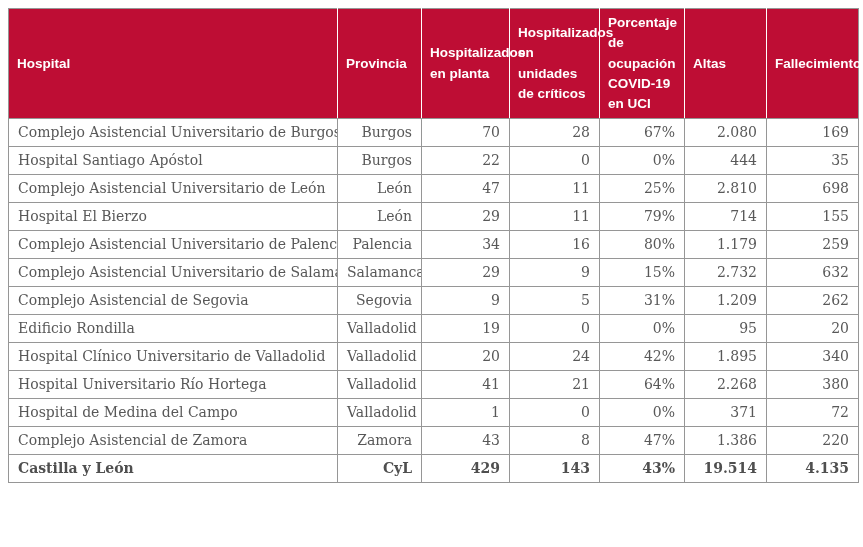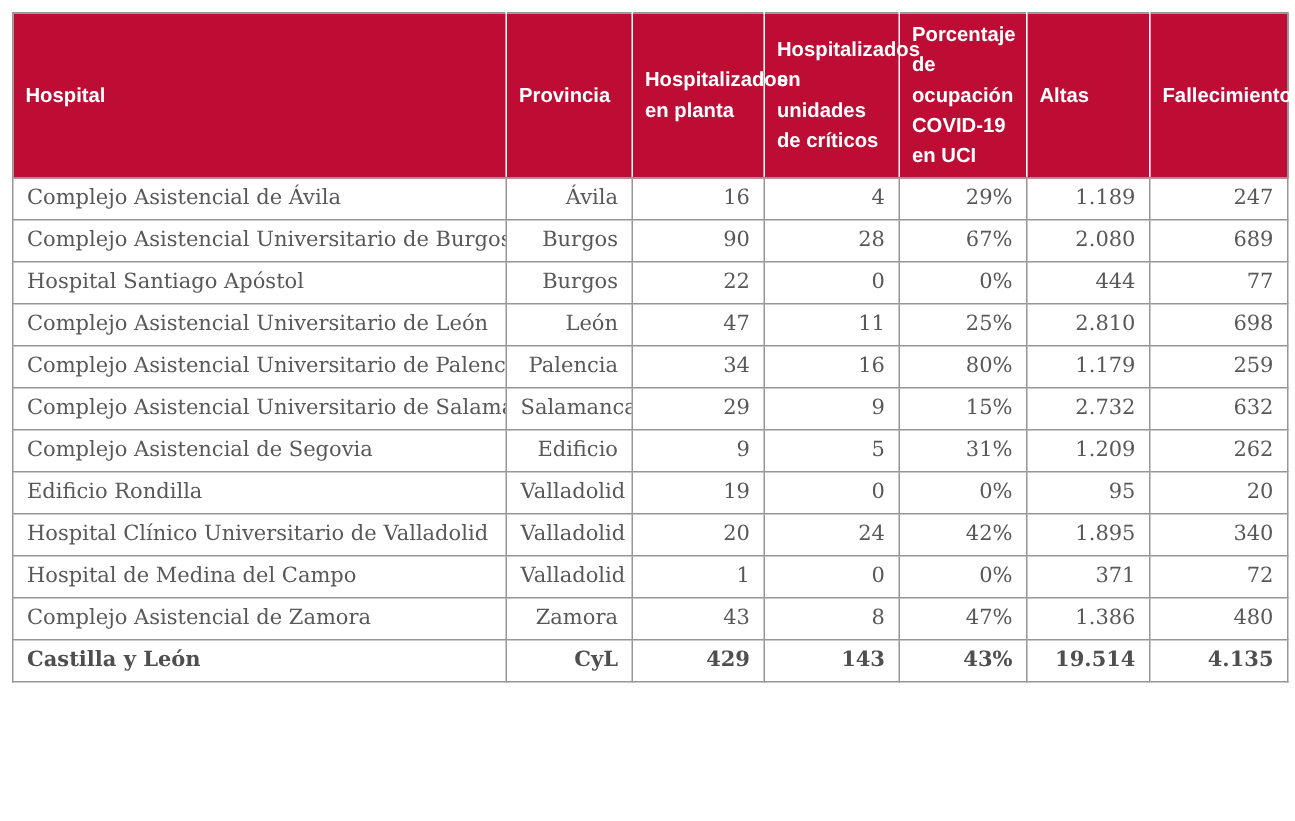--- a/index.html
+++ b/index.html
@@ -68,54 +68,54 @@
           <th>Provincia</th>
           <th>Hospitalizados en planta</th>
           <th>Hospitalizados en unidades de críticos</th>
           <th>Porcentaje de ocupación COVID-19 en UCI</th>
           <th>Altas</th>
           <th>Fallecimientos</th>
         </tr>
     </thead>
     <tbody id="table-body">
         <tr>
-          <td>Complejo Asistencial de Ávila</td>
-          <td class="num">Ávila</td>
-          <td class="num">16</td>
-          <td class="num">4</td>
-          <td class="num">29%</td>
-          <td class="num">1.189</td>
-          <td class="num">247</td>
-        </tr>
-        <tr>
           <td>Complejo Asistencial Universitario de Burgos</td>
           <td class="num">Burgos</td>
-          <td class="num">90</td>
+          <td class="num">70</td>
           <td class="num">28</td>
           <td class="num">67%</td>
           <td class="num">2.080</td>
-          <td class="num">689</td>
+          <td class="num">169</td>
         </tr>
         <tr>
           <td>Hospital Santiago Apóstol</td>
           <td class="num">Burgos</td>
           <td class="num">22</td>
           <td class="num">0</td>
           <td class="num">0%</td>
           <td class="num">444</td>
-          <td class="num">77</td>
+          <td class="num">35</td>
         </tr>
         <tr>
           <td>Complejo Asistencial Universitario de León</td>
           <td class="num">León</td>
           <td class="num">47</td>
           <td class="num">11</td>
           <td class="num">25%</td>
           <td class="num">2.810</td>
           <td class="num">698</td>
+        </tr>
+        <tr>
+          <td>Hospital El Bierzo</td>
+          <td class="num">León</td>
+          <td class="num">29</td>
+          <td class="num">11</td>
+          <td class="num">79%</td>
+          <td class="num">714</td>
+          <td class="num">155</td>
         </tr>
         <tr>
           <td>Complejo Asistencial Universitario de Palencia</td>
           <td class="num">Palencia</td>
           <td class="num">34</td>
           <td class="num">16</td>
           <td class="num">80%</td>
           <td class="num">1.179</td>
           <td class="num">259</td>
         </tr>
@@ -123,21 +123,21 @@
           <td>Complejo Asistencial Universitario de Salamanca</td>
           <td class="num">Salamanca</td>
           <td class="num">29</td>
           <td class="num">9</td>
           <td class="num">15%</td>
           <td class="num">2.732</td>
           <td class="num">632</td>
         </tr>
         <tr>
           <td>Complejo Asistencial de Segovia</td>
-          <td class="num">Edificio</td>
+          <td class="num">Segovia</td>
           <td class="num">9</td>
           <td class="num">5</td>
           <td class="num">31%</td>
           <td class="num">1.209</td>
           <td class="num">262</td>
         </tr>
         <tr>
           <td>Edificio Rondilla</td>
           <td class="num">Valladolid</td>
           <td class="num">19</td>
@@ -149,36 +149,45 @@
         <tr>
           <td>Hospital Clínico Universitario de Valladolid</td>
           <td class="num">Valladolid</td>
           <td class="num">20</td>
           <td class="num">24</td>
           <td class="num">42%</td>
           <td class="num">1.895</td>
           <td class="num">340</td>
         </tr>
         <tr>
+          <td>Hospital Universitario Río Hortega</td>
+          <td class="num">Valladolid</td>
+          <td class="num">41</td>
+          <td class="num">21</td>
+          <td class="num">64%</td>
+          <td class="num">2.268</td>
+          <td class="num">380</td>
+        </tr>
+        <tr>
           <td>Hospital de Medina del Campo</td>
           <td class="num">Valladolid</td>
           <td class="num">1</td>
           <td class="num">0</td>
           <td class="num">0%</td>
           <td class="num">371</td>
           <td class="num">72</td>
         </tr>
         <tr>
           <td>Complejo Asistencial de Zamora</td>
           <td class="num">Zamora</td>
           <td class="num">43</td>
           <td class="num">8</td>
           <td class="num">47%</td>
           <td class="num">1.386</td>
-          <td class="num">480</td>
+          <td class="num">220</td>
         </tr>
         <tr class="total-row">
           <td>Castilla y León</td>
           <td class="num">CyL</td>
           <td class="num">429</td>
           <td class="num">143</td>
           <td class="num">43%</td>
           <td class="num">19.514</td>
           <td class="num">4.135</td>
         </tr>

